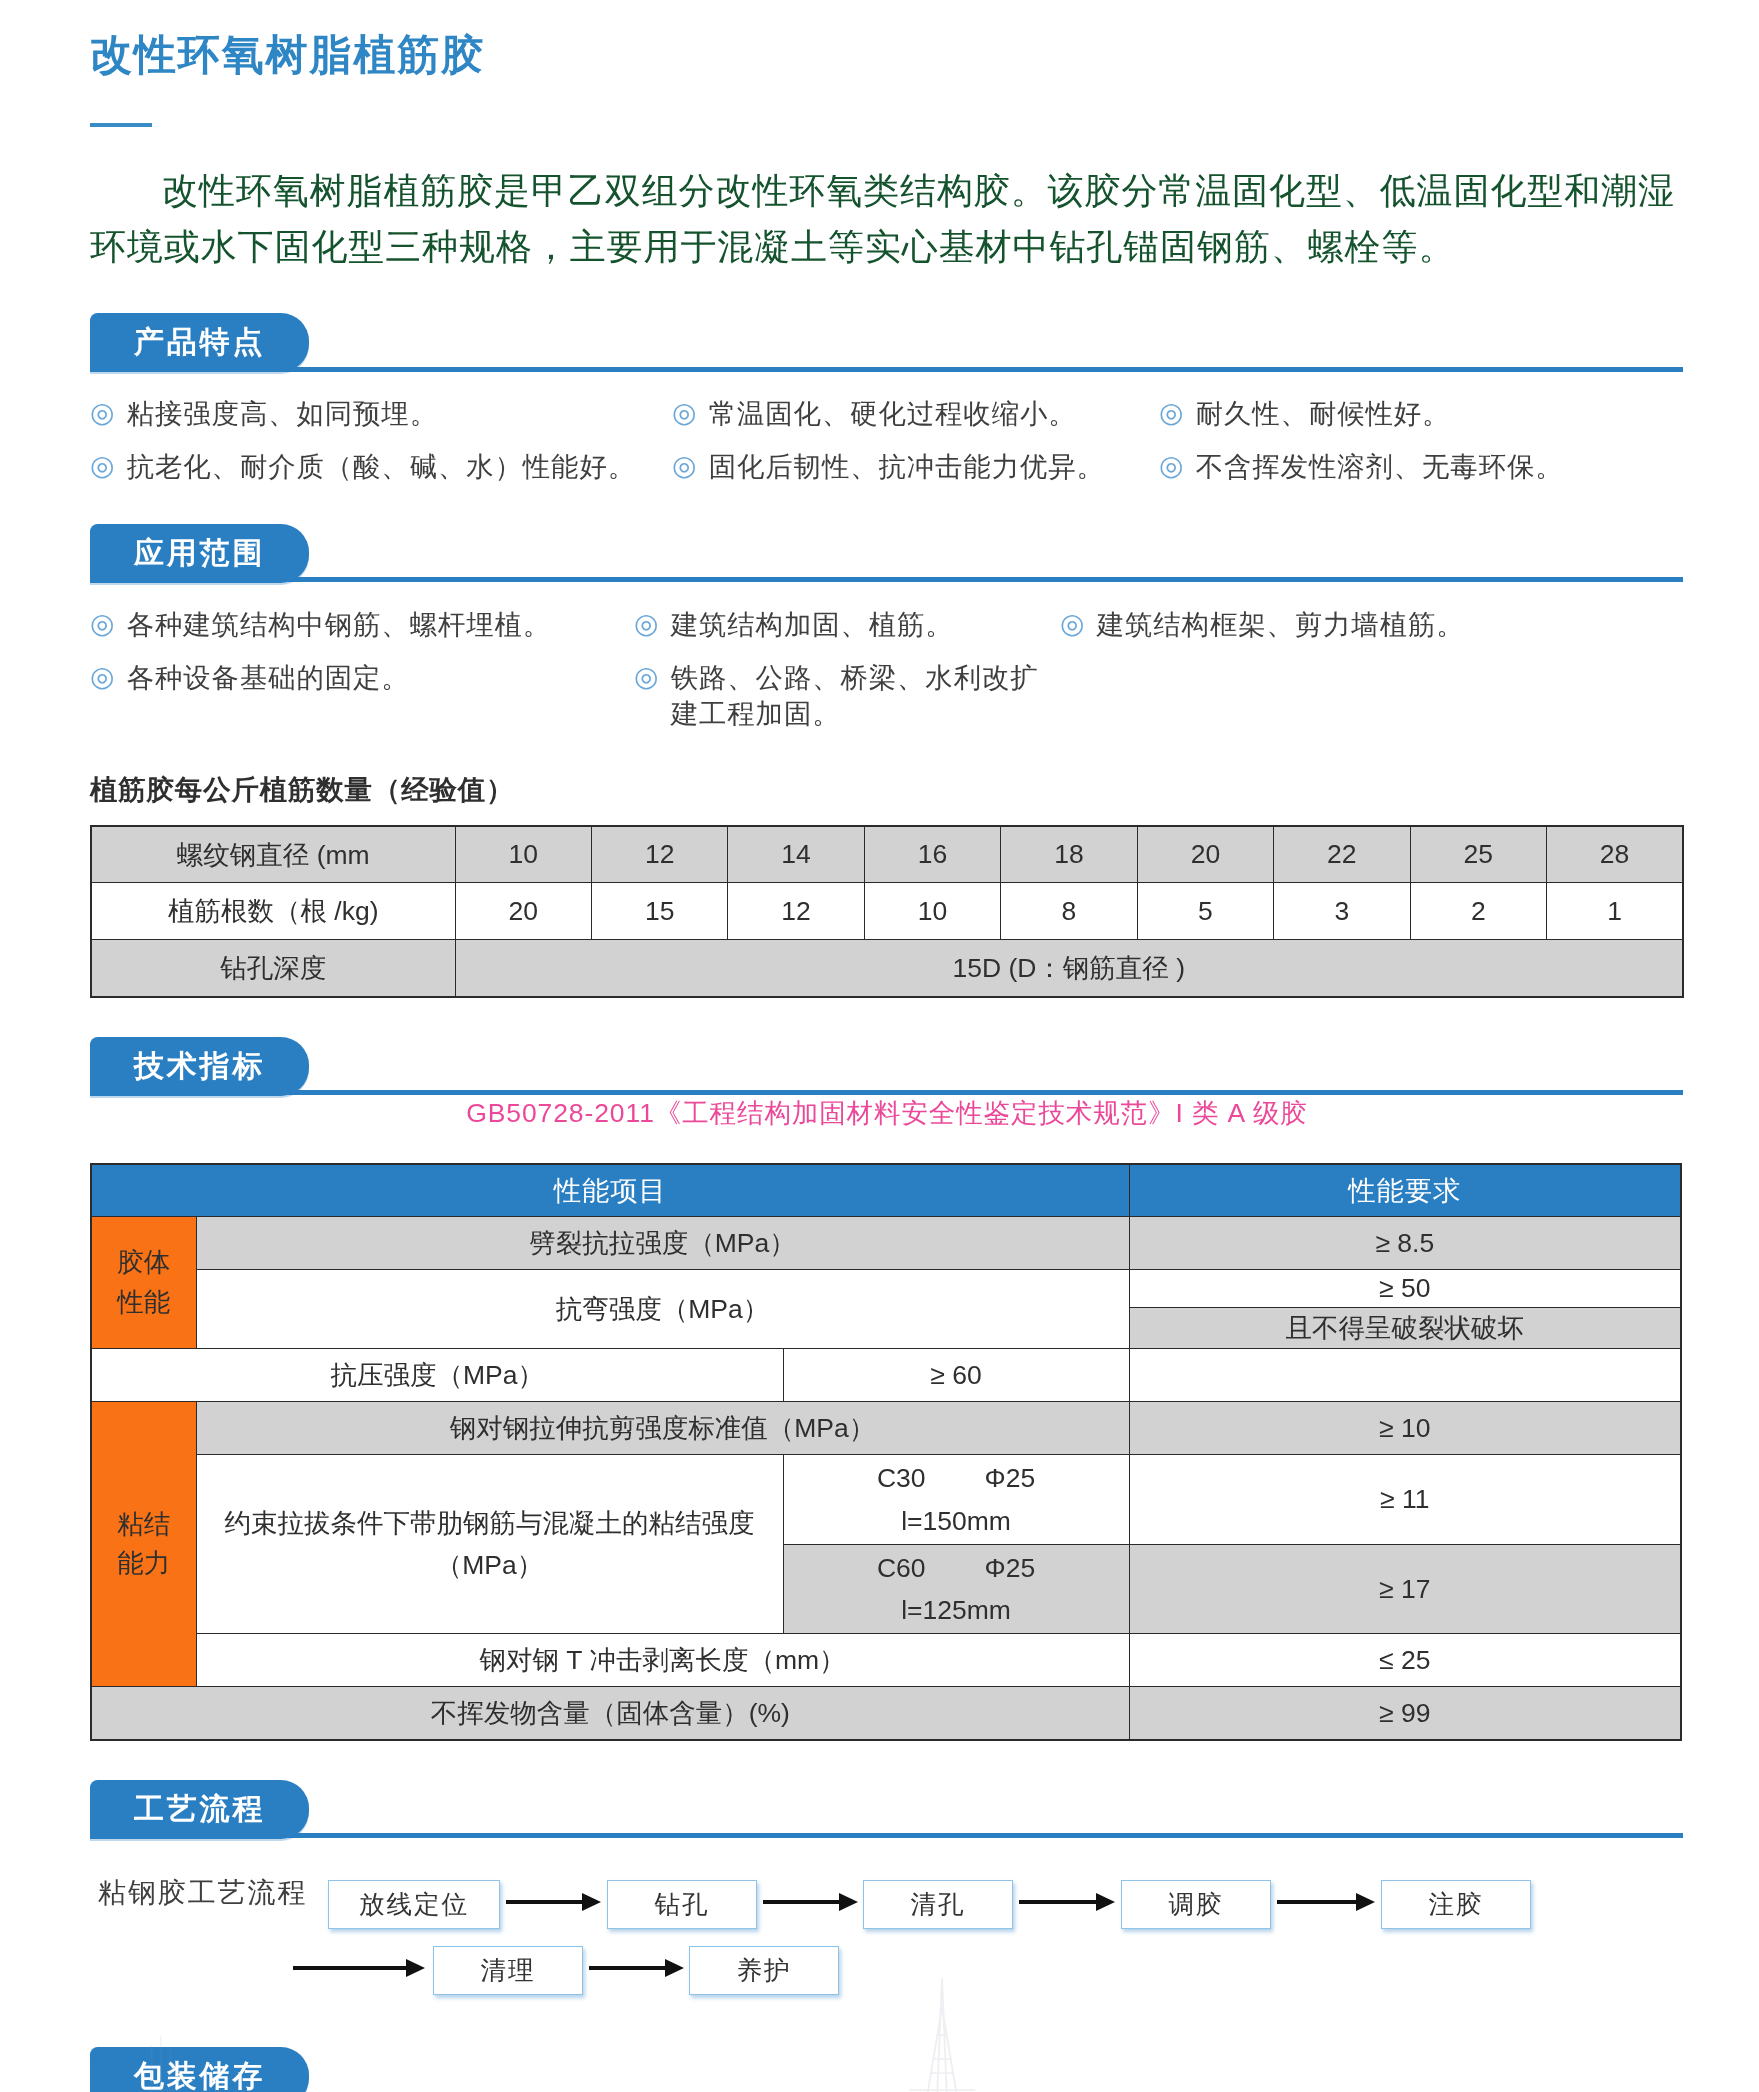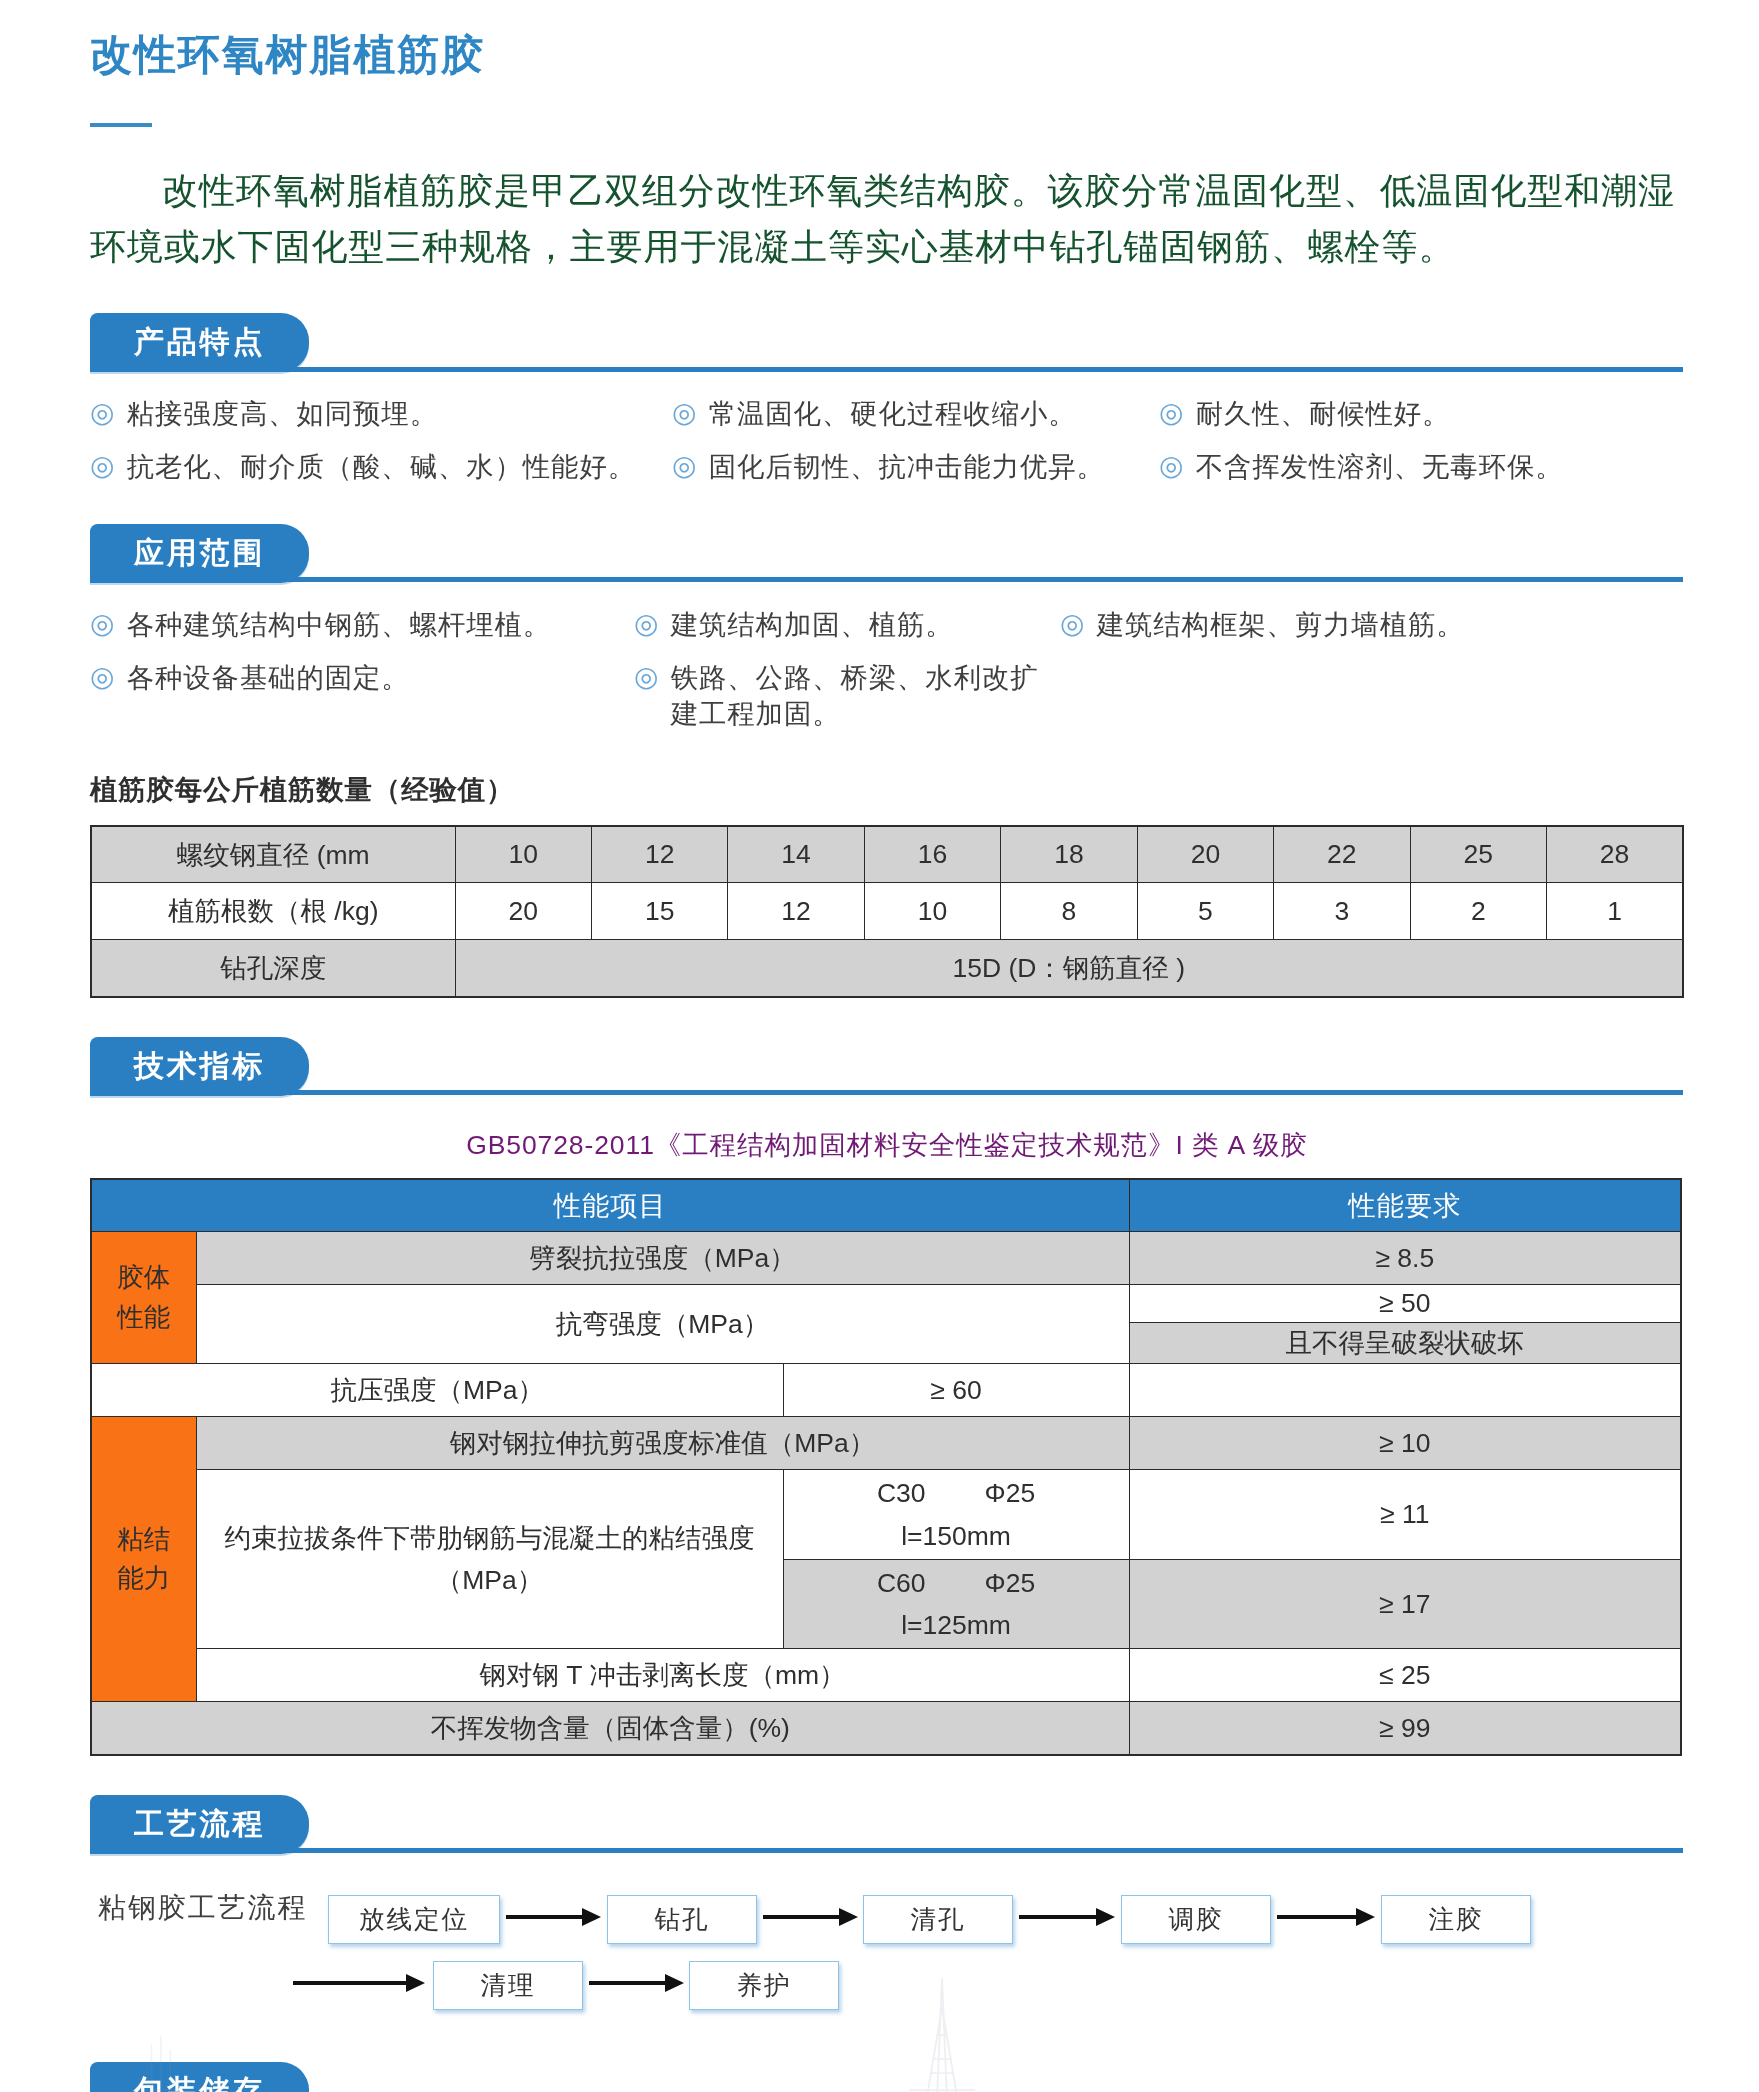--- a/index.html
+++ b/index.html
@@ -31,22 +31,22 @@
   
   .table-caption { margin-top:40px; font-size:27.4px; color:#2f2f2f; font-weight:700; letter-spacing:0.9px; }
   table { border-collapse:collapse; }
   .rebar-table { margin-top:17px; width:1594px; border:2.8px solid #2b2b2b; table-layout:fixed; }
   .rebar-table td { border:1.9px solid #2b2b2b; height:57px; text-align:center;
                     font-size:26.5px; color:#2f2f2f;margin-top:40px; }
   .gray { background:#d2d2d2; }
   .white { background:#ffffff; }
 
   
-  .std-note { margin-top:32px; width:1594px; text-align:center; font-size:26.5px; color:#701a75; letter-spacing:0.9px; }
-  .tech-table { margin-top:15px; width:1461px; border:2.8px solid #2b2b2b; table-layout:fixed; }
+  .std-note { width:1594px; text-align:center; font-size:26.5px; color:#ec4899; letter-spacing:0.9px; }
+  .tech-table { margin-top:32px; width:1461px; border:2.8px solid #2b2b2b; table-layout:fixed; }
   .tech-table th, .tech-table td { border:1.9px solid #2b2b2b; text-align:center; font-size:26.5px; color:#2f2f2f; padding:1.9px 5.7px; }
   .tech-table th { background:#2a7fc3; color:#fff; font-weight:400; height:53px; font-size:27.4px; letter-spacing:0.9px; }
   .h56 td { height:53px; } .h40 { height:38px; } .h82 td { height:78px; }
   .group { background:#f97316; }
   .group span { display:inline-block; width:2.15em; line-height:1.5; }
   .gap { margin-left:59px; }
   .subline { line-height:1.6; }
 
   
   .flow-wrap { position:relative; margin-top:23px; height:163px; }

